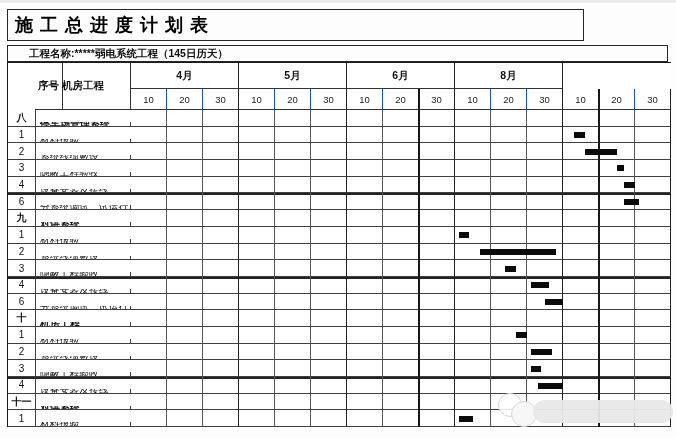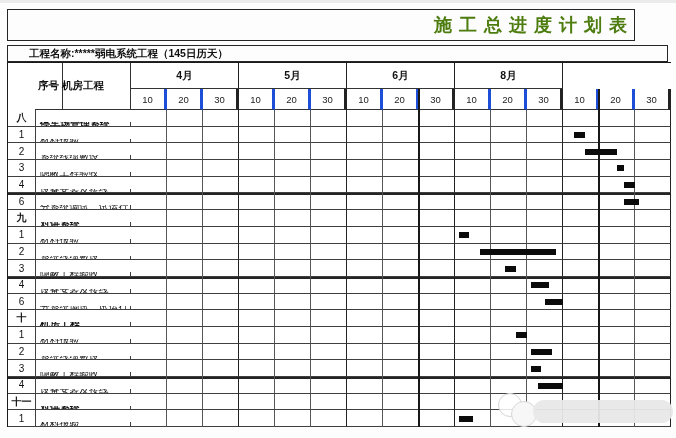--- a/index.html
+++ b/index.html
@@ -1,44 +1,44 @@
 <!DOCTYPE html>
 <html><head>
 <meta charset="utf-8">
 <style>
   * { box-sizing: border-box; margin: 0; padding: 0; }
   html,body { background:#ffffff; }
   body { font-family: "Liberation Sans", sans-serif; color:#111; }
   .sheet { position:relative; width:676px; height:438px; background:#fdfdfd; overflow:hidden; }
   .topstrip { position:absolute; left:0; top:0; width:100%; height:3px; background:#ebebeb; }
 
-  .title-box { position:absolute; left:7px; top:9px; width:628px; height:32px;
-    border:1px solid #262626; display:flex; align-items:center; justify-content:flex-end;
-    font-size:18px; font-weight:bold; letter-spacing:7px; text-indent:7px; color:#4d7c0f; }
+  .title-box { position:absolute; left:7px; top:9px; width:577px; height:32px;
+    border:1px solid #262626; display:flex; align-items:center; justify-content:flex-start;
+    font-size:18px; font-weight:bold; letter-spacing:7px; text-indent:7px; color:#000000; }
 
   .project-bar { position:absolute; left:7px; top:45px; width:661px; height:17px;
     border:1px solid #262626; display:flex; align-items:center; padding-left:21px;
     font-size:10.5px; font-weight:bold; color:#101010; }
 
   .gtable { position:absolute; left:7px; top:62px; width:664px; height:365px;
     border-left:1px solid #1a1a1a; border-top:1px solid #1a1a1a; background:#fff; }
 
   .corner-no, .corner-name { position:absolute; top:0; height:47px; display:flex;
     align-items:center; justify-content:center; font-size:10.5px; font-weight:bold;
     border-right:1px solid #333; border-bottom:1px solid #333; }
   .corner-no { left:0; width:28px;margin-left:27px; }
   .corner-name { left:28px; width:95px; }
 
   .months-row { position:absolute; left:123px; top:0; width:540px; height:26px; display:flex; }
   .month-cell { width:108px; height:100%; display:flex; align-items:center; justify-content:center;
     font-size:10.5px; font-weight:bold; border-right:1px solid #222; border-bottom:1px solid #333; }
 
   .ticks-row { position:absolute; left:123px; top:26px; width:540px; height:21px; display:flex; }
   .tick-cell { width:36px; height:100%; display:flex; align-items:center; justify-content:center;
-    font-size:9.5px; color:#1c1c1c; border-right:3px solid #1d4ed8; border-bottom:1px solid #333; }
+    font-size:9.5px; color:#1c1c1c; border-right:1px solid #1d4ed8; border-bottom:1px solid #333; }
   .tick-cell.month-end { border-right-color:#222; }
 
   .gbody { position:absolute; left:0; top:47px; width:663px; }
   .grow { display:flex; height:16.7px; }
   .grow.thick-top { box-shadow: inset 0 2px 0 rgba(12,12,12,0.9); }
   .cell-no { width:28px; display:flex; align-items:center; justify-content:center;
     font-size:10px; border-right:1px solid #3f3f3f; border-bottom:1px solid #3f3f3f; }
   .cell-name { width:95px; display:flex; align-items:center; padding-left:4px;
     font-size:9.8px; white-space:nowrap; overflow:hidden;
     border-right:1px solid #3f3f3f; border-bottom:1px solid #3f3f3f;margin-top:12px; }

